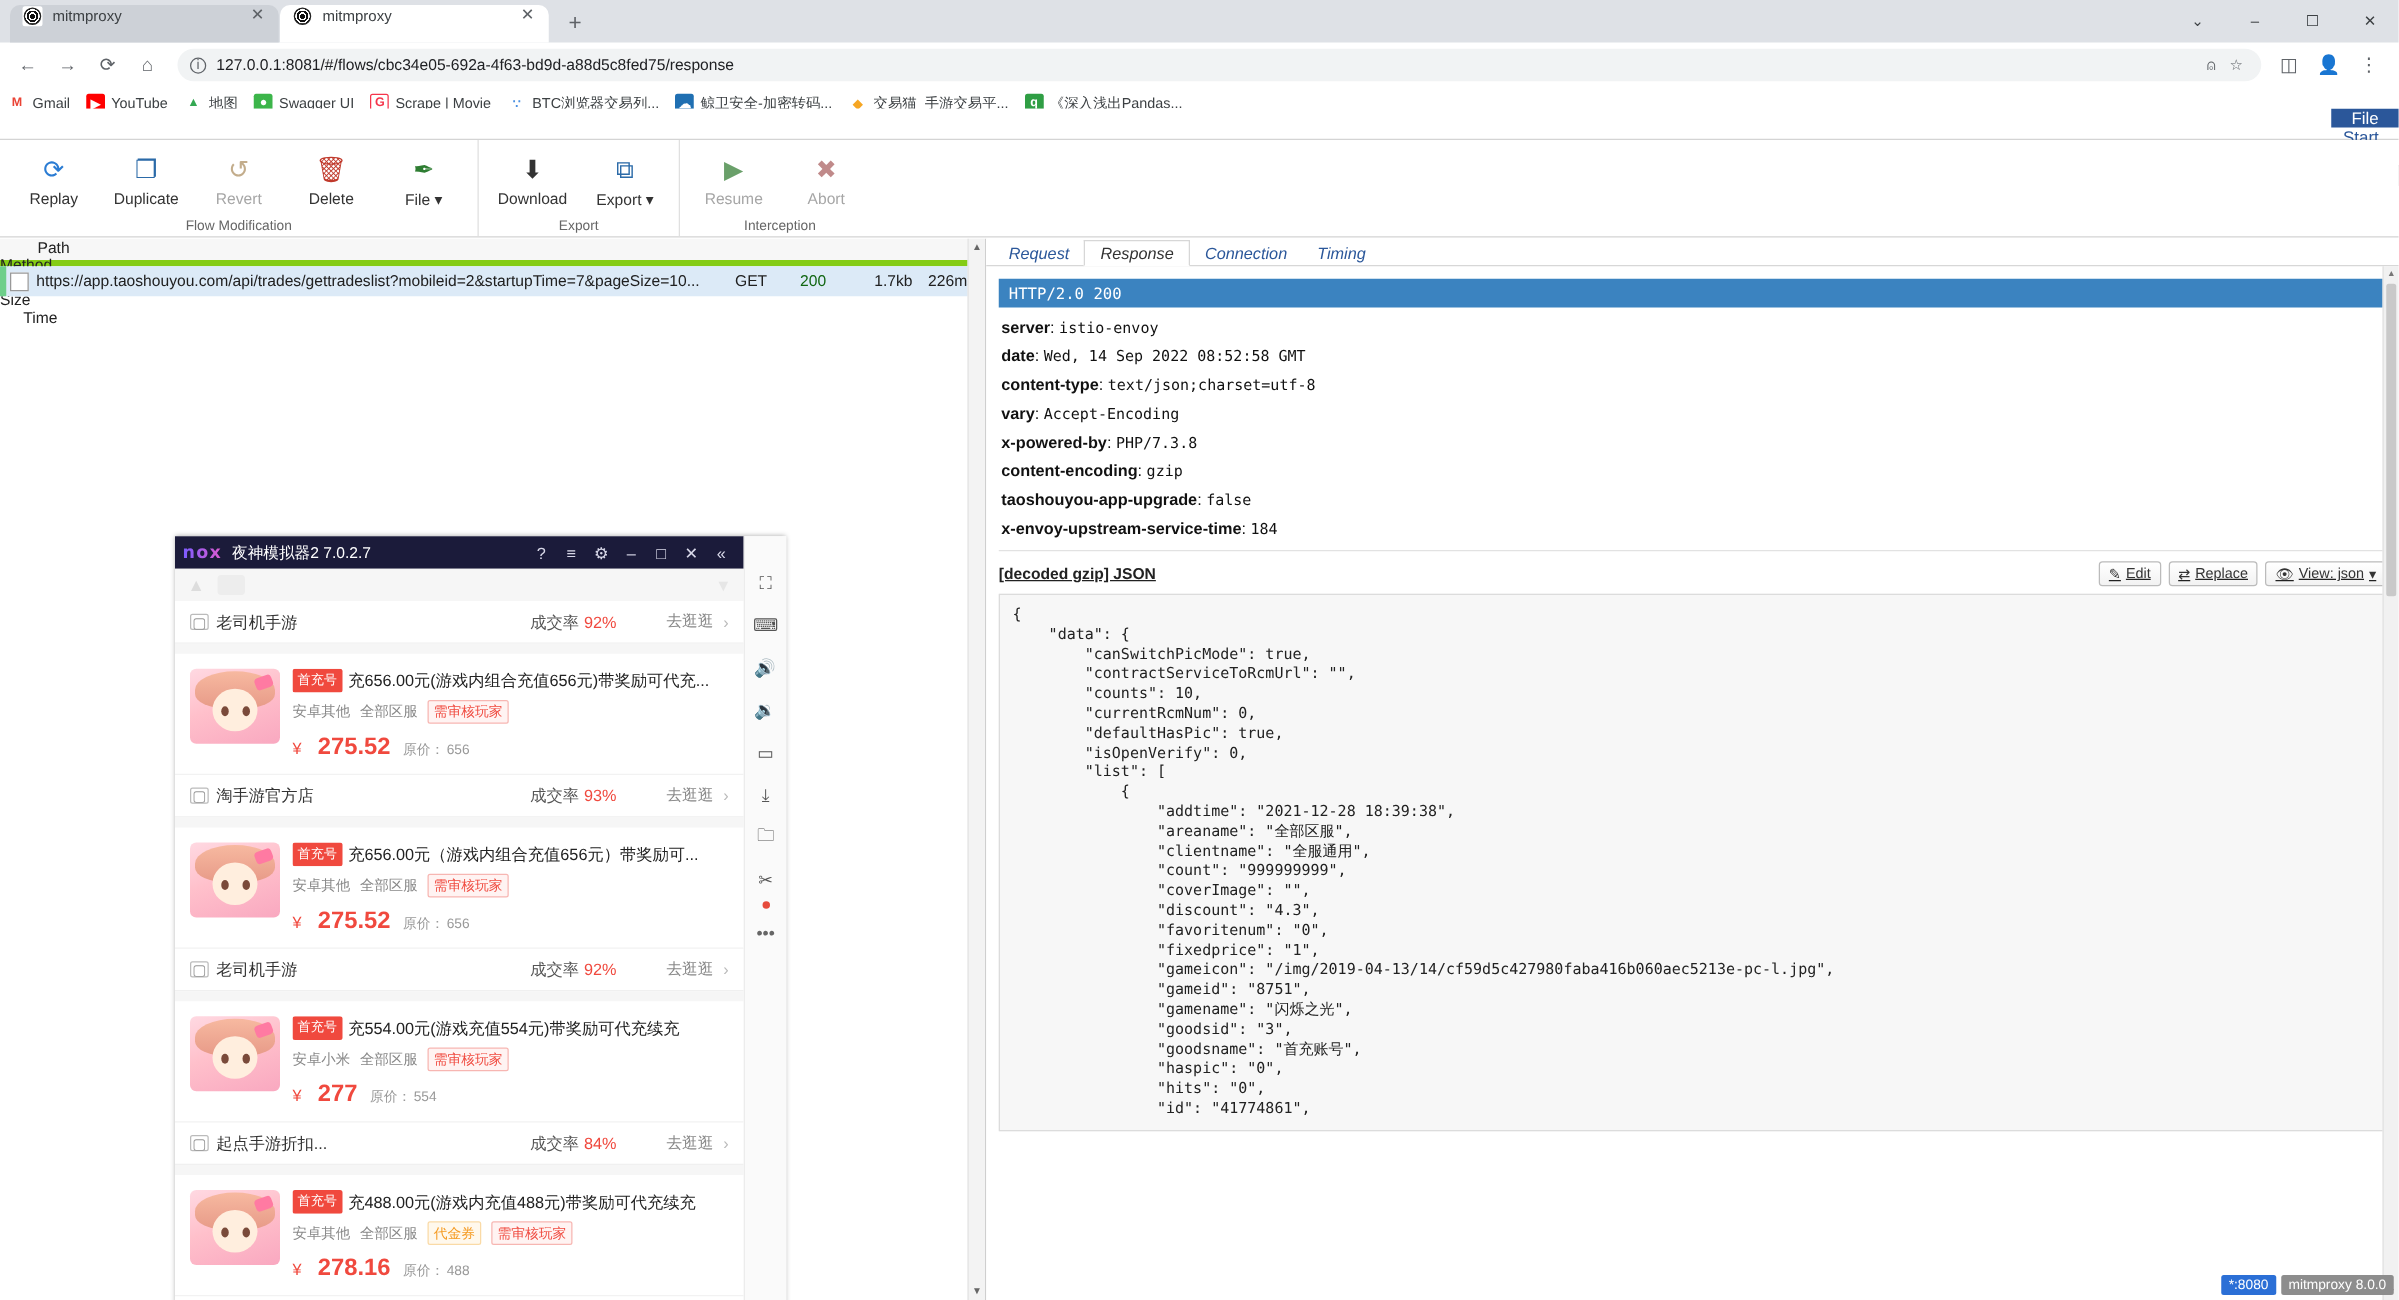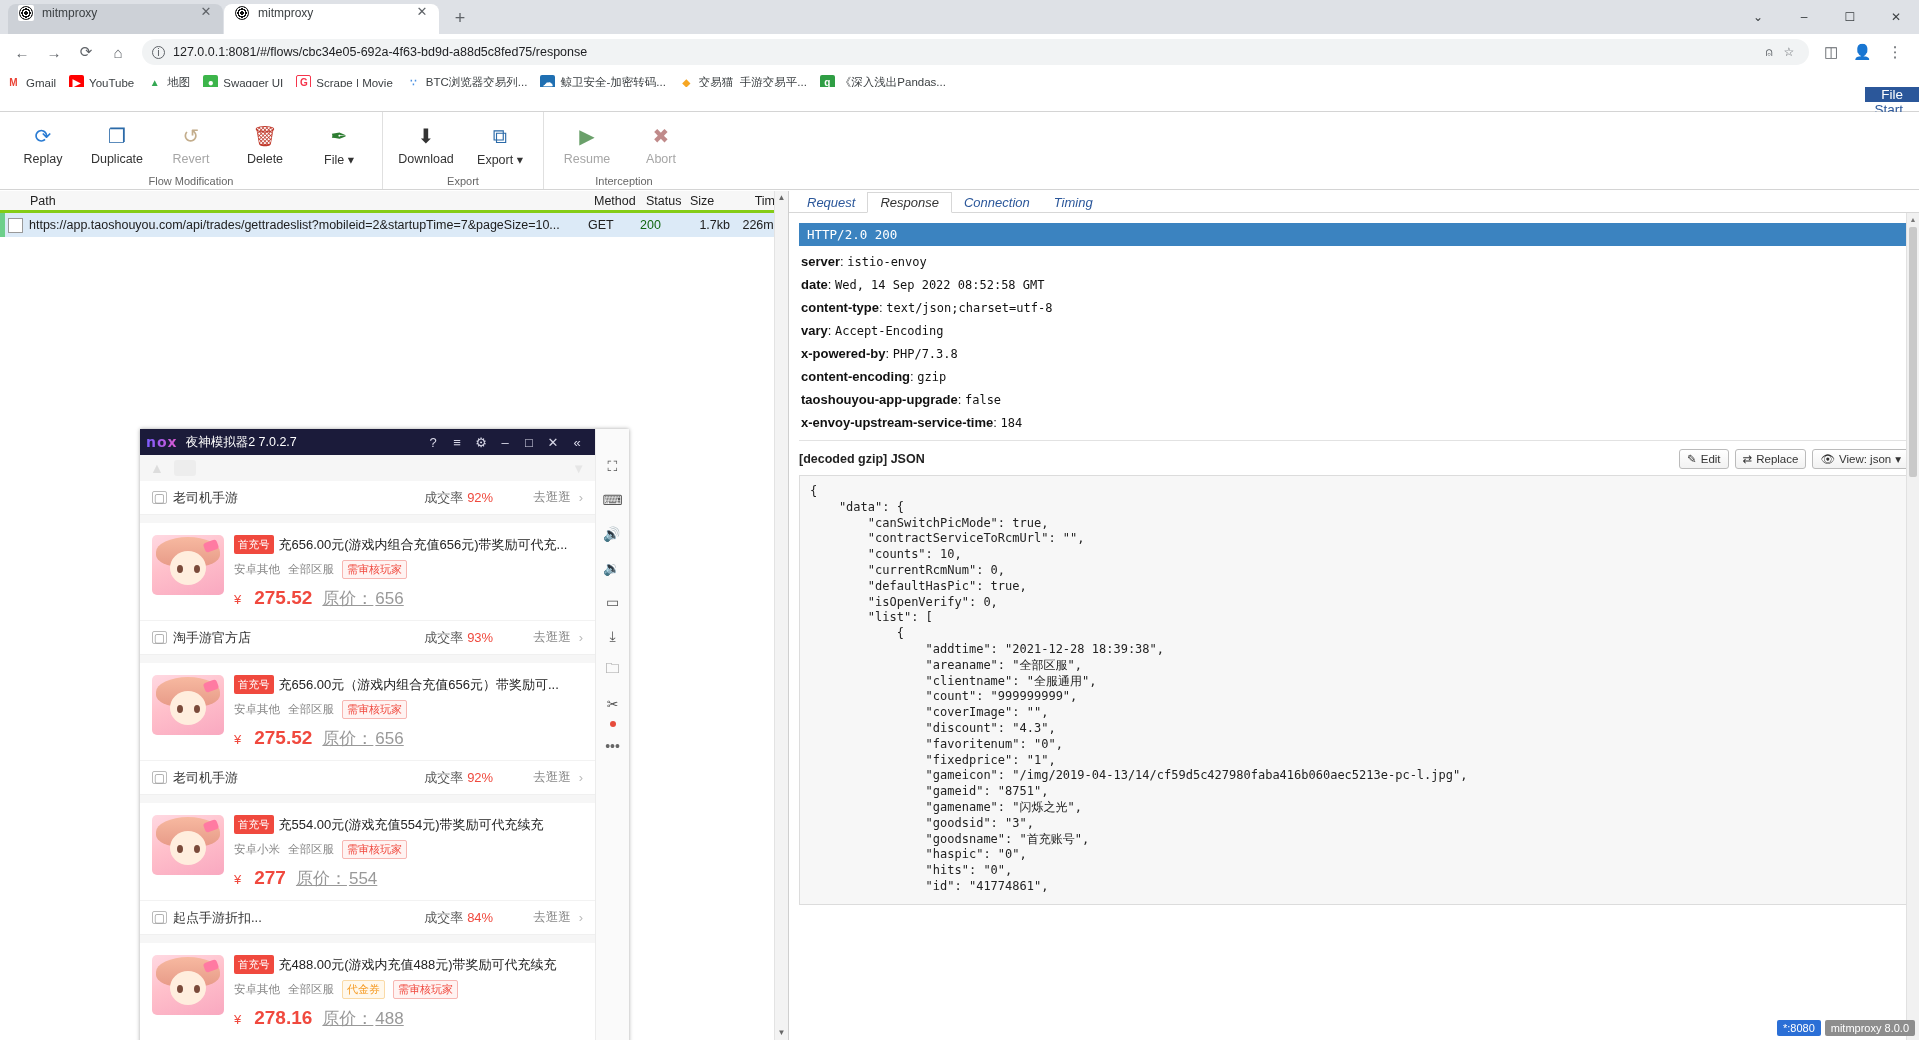--- a/index.html
+++ b/index.html
@@ -96,22 +96,22 @@
      align-items:center;}
   .ritem.dim { color:#a6a6a6; }
   .ritem .lbl { margin-top:2px; white-space:nowrap; }
 
   .splitpane { position:absolute; top:104px; left:0; right:0; bottom:0;
      display:flex; }
   .leftpane { width:789px; position:relative; border-right:1px solid #cfcfcf;
      background:#fff; }
   .rightpane { flex:1; position:relative; background:#fff; }
 
-  .flowhead { height:22px; display:flex; align-items:center; font-size:12.5px;
-     color:#222; background:#f7f7f7; border-bottom:3px solid #84cc16; }
+  .flowhead { height:22px; display:flex; align-items:flex-start; font-size:12.5px;
+     color:#222; background:#f7f7f7; border-bottom:5px solid #84cc16;flex-direction:column; }
   .flowhead .c-path { flex:1; padding-left:30px; }
   .flowhead .c-method { width:52px; }
   .flowhead .c-status { width:44px; }
   .flowhead .c-size { width:46px; }
   .flowhead .c-time { width:52px; text-align:right; padding-right:6px;}
 
   .flowrow { height:24px; display:flex; align-items:center; font-size:12.5px;
      color:#202020; background:#dceaf7; position:relative; }
   .flowrow .marker { width:5px; height:24px; background:#6dcf8a; }
   .flowrow .sqbox { width:15px;height:15px;border:1px solid #999;background:#fff;
@@ -180,21 +180,21 @@
      border-radius:2px; margin-right:5px; flex:0 0 auto;}
   .imeta { margin-top:6px; font-size:11.5px; color:#888; display:flex;
      align-items:center; gap:8px;}
   .tagred { color:#f0493e; border:1px solid #f7b6b2; background:#fff3f2;
      padding:1px 4px; border-radius:2px; font-size:11px;}
   .tagorange { color:#f59b23; border:1px solid #fadaa6; background:#fff8ec;
      padding:1px 4px; border-radius:2px; font-size:11px;}
   .iprice { margin-top:8px; display:flex; align-items:baseline;}
   .iprice .cur { color:#f0493e; font-size:13px;}
   .iprice .big { color:#f0493e; font-size:19px; font-weight:bold; margin-left:13px;}
-  .iprice .orig { color:#999; font-size:17px; margin-left:10px;text-decoration:underline;}
+  .iprice .orig { color:#999; font-size:11px; margin-left:10px;}
 
   .noxtools { width:34px; background:#fafafa; border-left:1px solid #ececec;
      display:flex; flex-direction:column; align-items:center; padding-top:20px;}
   .noxtools .tb { width:34px; height:34px; display:flex; align-items:center;
      justify-content:center; color:#555; font-size:14px;}
   .noxtools .dot3 { color:#666; font-size:14px; }
   .noxtools .reddot { width:6px;height:6px;border-radius:50%;background:#e64b3c;
      margin-bottom:2px;}
 
   
@@ -205,21 +205,21 @@
      margin-bottom:-1px; color:#333;}
   .respbody { position:absolute; top:22px; left:0; right:0; bottom:0;
      overflow:hidden; padding:6px 10px 0 10px;}
   .statusline { background:#3b83c0; color:#fff; padding:4px 8px; font-size:12.5px;
      margin:4px 0 8px 0;}
   .hdr { font-size:13px; color:#111; margin:0 0 8px 2px;}
   .hdr b { font-weight:bold; }
   .hdr span { font-family:"DejaVu Sans Mono","Liberation Mono",monospace; font-size:12px;}
   .hrsep { border-top:1px solid #e2e2e2; margin:10px 0 8px 0;}
   .decoded { display:flex; align-items:center; font-size:12.5px; font-weight:bold;
-     color:#222; margin-bottom:6px;}
+     color:#222; margin-bottom:6px;text-decoration:underline;}
   .decoded .sp { flex:1; }
   .smallbtn { border:1px solid #bbb; background:linear-gradient(#fff,#f2f2f2);
      border-radius:3px; font-size:11.5px; padding:2px 7px; margin-left:6px;
      color:#333; display:flex; align-items:center; gap:4px; font-weight:normal;}
   .jsonbox { border:1px solid #dcdcdc; background:#f7f7f7; height:430px;
      overflow:hidden; padding:8px 10px; }
   .jsonbox pre { margin:0; font-family:"DejaVu Sans Mono","Liberation Mono",monospace;
      font-size:12px; line-height:15.8px; color:#222; white-space:pre;}
 
   .rscroll { position:absolute; right:0; top:22px; width:13px; bottom:0;

